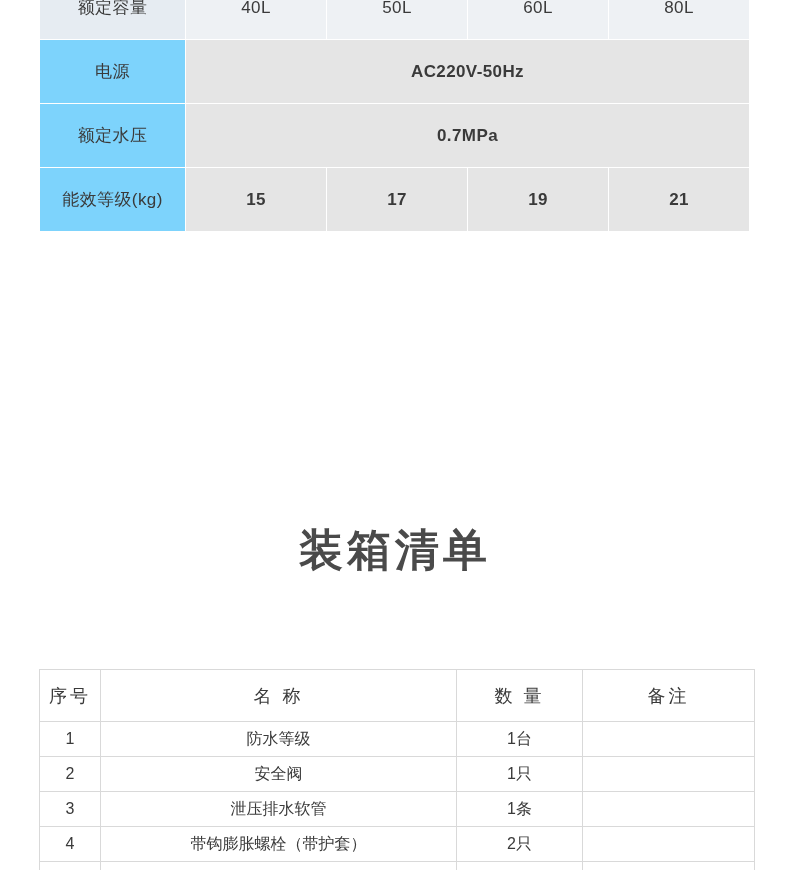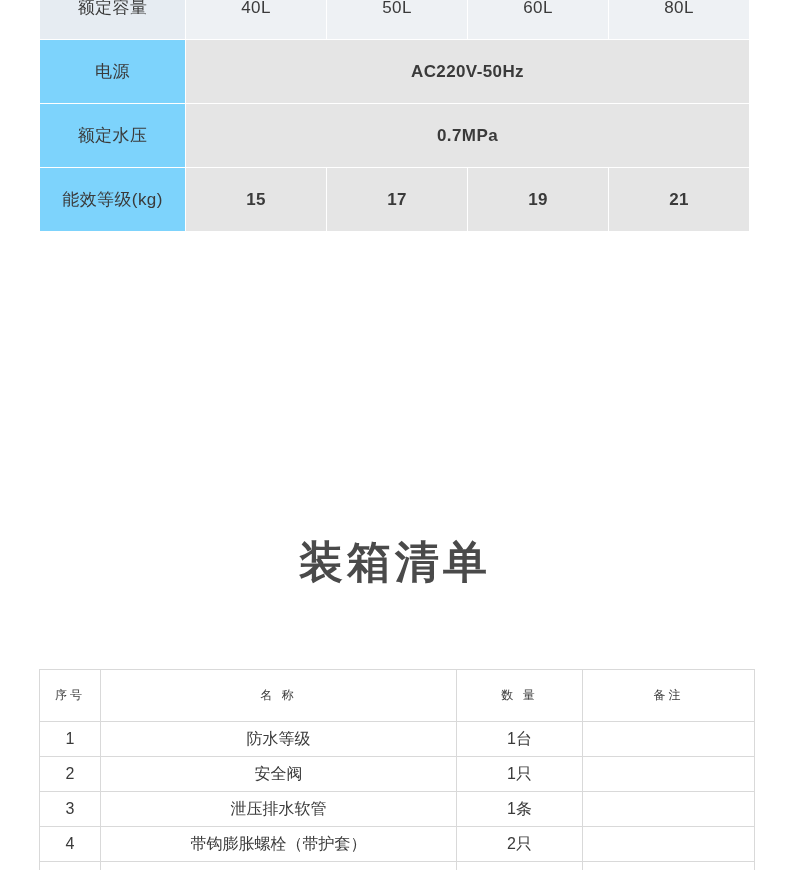--- a/index.html
+++ b/index.html
@@ -40,21 +40,21 @@
   }
   .shade-a { background: #e6ecf2; }
   .shade-b { background: #7dd3fc; }
   .shade-c { background: #eef1f4; }
   .shade-d { background: #e5e5e5; font-weight: bold; }
 
   
   .section-title {
     position: absolute;
     left: 0;
-    top: 533px;
+    top: 521px;
     width: 790px;
     text-align: center;
     font-size: 44px;
     font-weight: bold;
     color: #4a4a4a;
     letter-spacing: 4px;
     font-family: "DejaVu Sans", "Liberation Sans", sans-serif;
   }
 
   
@@ -71,21 +71,21 @@
     border: 1px solid #d9d9d9;
     text-align: center;
     vertical-align: middle;
     font-size: 17px;
     color: #3a3a3a;
     padding: 0;
   }
   .packing-table thead th {
     height: 51px;
     font-weight: normal;
-    font-size: 12px;
+    font-size: 18px;
     letter-spacing: 3px;
     background: #ffffff;
   }
   .packing-table tbody td {
     height: 34px;
     font-size: 16px;
   }
   .col-no { width: 60px; }
   .col-name { width: 355px; }
   .col-qty { width: 125px; }

